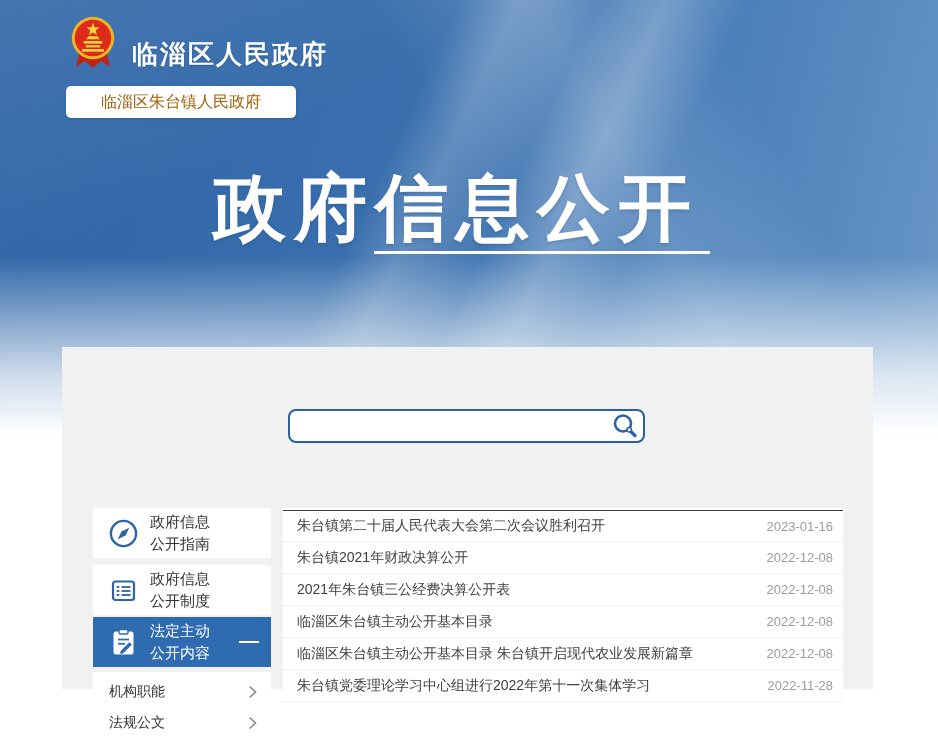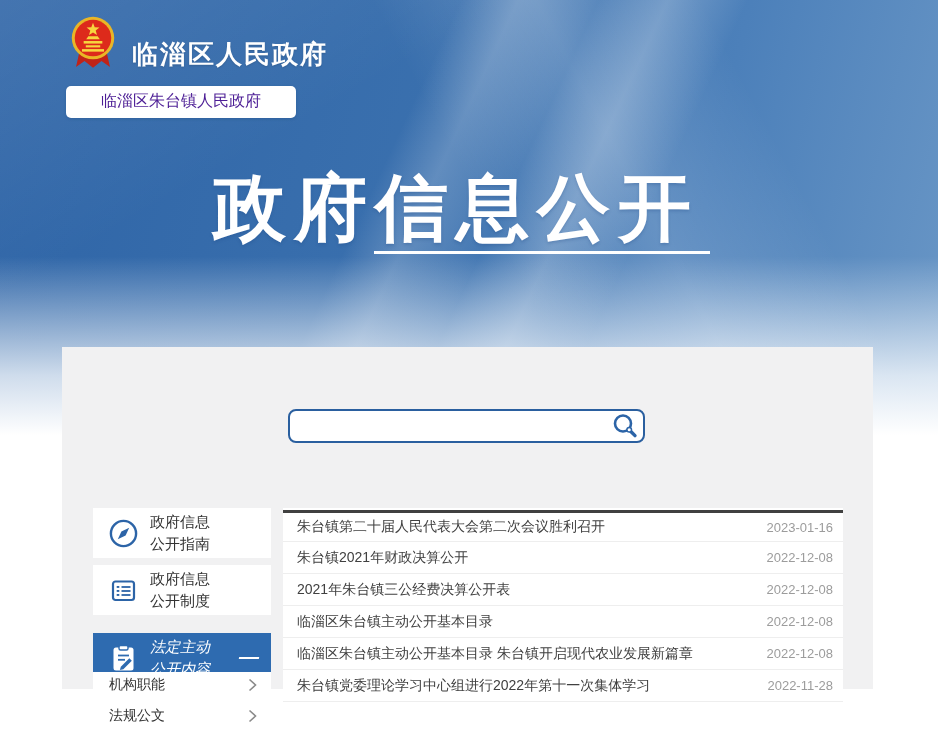--- a/index.html
+++ b/index.html
@@ -16,22 +16,22 @@
       linear-gradient(62deg, rgba(255,255,255,0) 52%, rgba(255,255,255,.16) 66%, rgba(255,255,255,0) 80%),
       linear-gradient(150deg, rgba(255,255,255,.10) 0%, rgba(255,255,255,0) 30%),
       linear-gradient(103deg, #2f65a7 0%, #3a70ae 45%, #4c80ba 72%, #6a97c6 100%);
   }
   .site-header { position:absolute; left:66px; top:16px; display:flex; align-items:flex-end; cursor:pointer; }
   .emblem { width:54px; height:56px; display:block; }
   .site-name { margin-left:12px; color:#fff; font-size:26px; font-weight:bold; letter-spacing:2px; text-shadow:0 1px 2px rgba(0,0,0,.15); }
   .subsite-btn {
     position:absolute; left:66px; top:86px; width:230px; height:32px;
     background:#fff; border:none; border-radius:5px; cursor:pointer;
-    color:#4c1d95; font-size:16px; line-height:32px; text-align:center;
-    font-family:Liberation Mono, monospace; box-shadow:0 1px 3px rgba(20,60,110,.25);
+    color:#a16207; font-size:16px; line-height:32px; text-align:center;
+    font-family:Liberation Sans, sans-serif; box-shadow:0 1px 3px rgba(20,60,110,.25);
   }
   .banner-title {
     position:absolute; left:213px; top:160px;
     color:#fff; font-size:73px; font-weight:bold; letter-spacing:8px;
     text-shadow:0 2px 3px rgba(30,70,130,.25); white-space:nowrap;
   }
   .banner-underline { position:absolute; left:374px; top:251px; width:336px; height:3px; background:#fff; }
 
   
   .card { position:absolute; left:62px; top:347px; width:811px; height:342px; background:#f1f1f2; }
@@ -56,33 +56,33 @@
   .nav-item .nav-icon { margin-left:15px; width:31px; height:31px; flex:0 0 auto; }
   .nav-labels { margin-left:11px; font-size:15px; line-height:22px; color:#333; }
   .nav-item.active { background:#2e6bb0; }
   .nav-item.active .nav-labels { color:#fff; }
   .collapse-glyph {
     position:absolute; right:12px; top:50%; transform:translateY(-58%);
     color:#fff; font-size:20px; font-weight:bold; line-height:20px;
   }
   .submenu { position:absolute; left:31px; top:325px; width:178px; height:69px; background:#fff; padding-top:4px; }
   .submenu-item {
-    height:31px; display:flex; justify-content:space-between;
+    height:31px; display:flex; align-items:center; justify-content:space-between;
     padding:0 13px 0 16px; cursor:pointer;
   }
   .submenu-item .sub-label { font-size:14px; color:#333; }
   .chevron-icon { width:11px; height:18px; display:block; }
 
   
   .list { position:absolute; left:221px; top:161px; width:560px; height:233px; background:#fff; overflow:hidden; padding-top:2px; }
   .row {
     height:32px; display:flex; align-items:center; justify-content:space-between;
     padding:0 10px 0 14px; border-bottom:1px solid #eeeeee; cursor:pointer;
   }
-  .row:first-child { border-top:3px solid #404040; }
+  .row:first-child { border-top:1px solid #404040; }
   .row-title { font-size:14px; color:#404040; white-space:nowrap; overflow:hidden; text-overflow:ellipsis; }
   .row-date { font-size:13px; color:#9c9c9c; flex:0 0 auto; margin-left:12px; }
 </style>
 </head>
 <body>
 
 <div class="stage">
 
   <div class="banner">
     <div class="site-header">
@@ -138,21 +138,21 @@
         <line x1="13.5" y1="16" x2="22.5" y2="16" stroke="#2c64a7" stroke-width="1.8"></line>
         <rect x="8.7" y="19" width="2.6" height="1.9" fill="#2c64a7"></rect>
         <line x1="13.5" y1="20" x2="22.5" y2="20" stroke="#2c64a7" stroke-width="1.8"></line>
       </svg>
       <div class="nav-labels">
         <div>政府信息</div>
         <div>公开制度</div>
       </div>
     </div>
 
-    <div class="nav-item active" style="top:286px;font-style:italic;">
+    <div class="nav-item active" style="top:270px;">
       <svg class="nav-icon" viewBox="0 0 31 31">
         <rect x="5.5" y="4.5" width="20" height="23" rx="2.5" fill="#fff"></rect>
         <rect x="11" y="2.5" width="9" height="4.5" rx="1.5" fill="#fff" stroke="#2e6bb0" stroke-width="1.4"></rect>
         <line x1="10" y1="12.5" x2="21" y2="12.5" stroke="#2e6bb0" stroke-width="1.8"></line>
         <line x1="10" y1="16.8" x2="17" y2="16.8" stroke="#2e6bb0" stroke-width="1.8"></line>
         <path d="M12.8 23.8 L21.3 15.3 L23.8 17.8 L15.3 26.3 L11.9 27.1 Z" fill="#2e6bb0"></path>
       </svg>
       <div class="nav-labels">
         <div>法定主动</div>
         <div>公开内容</div>

